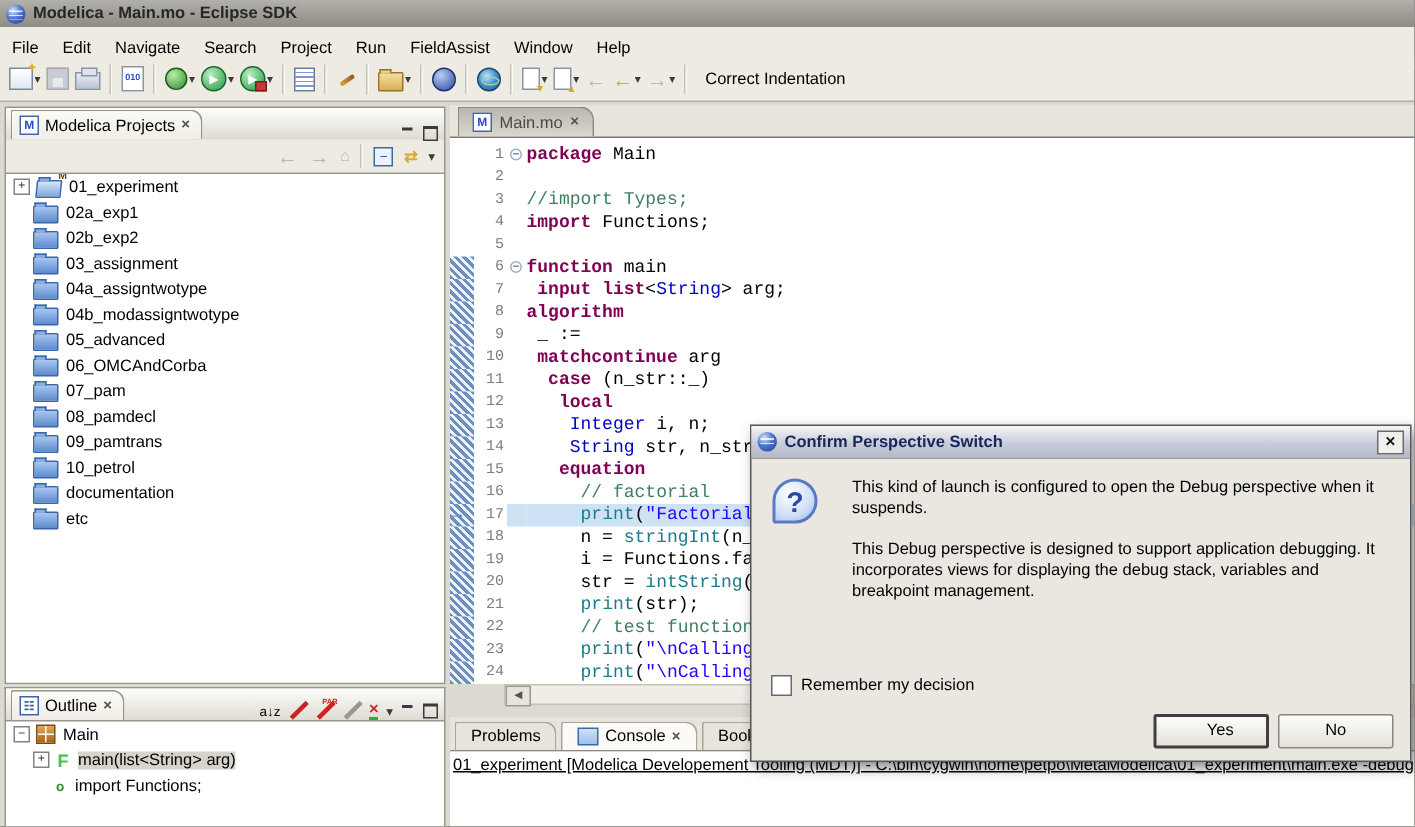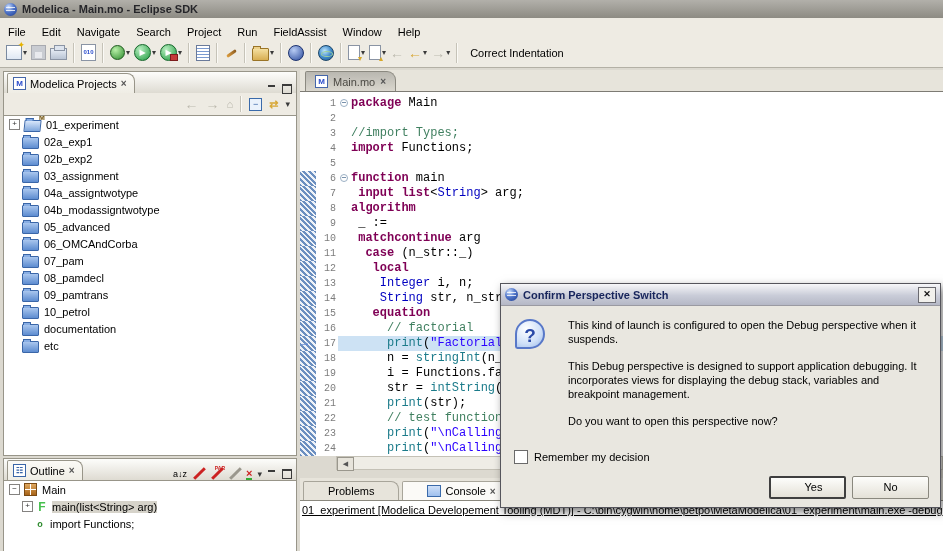--- a/index.html
+++ b/index.html
@@ -110,21 +110,21 @@
   .tok-com{color:#3F7F5F;}
   .tok-st{color:#2A00FF;}
   .tok-ty{color:#0000C0;}
   .tok-fn{color:#1B7B8A;}
   .hscroll{position:absolute;left:336px;top:456px;width:607px;height:14px;background:#efede6;border:1px solid #c4c1b6;box-sizing:border-box;display:flex;}
   .hs-btn{width:15px;height:12px;background:#e7e4db;border:1px solid #9a978d;font-size:7px;color:#555;text-align:center;line-height:12px;}
 
   
   .bot-tabbar{position:absolute;left:300px;top:478px;width:643px;height:23px;background:#e7e4db;
     border-bottom:1px solid #8a887e;box-sizing:border-box;display:flex;align-items:flex-end;}
-  .btab{display:flex;align-items:center;gap:4px;padding:3px 24px;margin-left:3px;
+  .btab{display:flex;align-items:center;gap:4px;padding:3px 10px;margin-left:3px;
     background:#e7e4db;border:1px solid #a8a59a;border-bottom:none;border-radius:2px 8px 0 0;}
   .btab.active{background:#fbfaf7;}
   .console-icon{width:12px;height:10px;border:1px solid #3a6aaa;background:linear-gradient(#cfe0f8,#9fc0ee);}
   .bot-content{position:absolute;left:300px;top:501px;width:643px;height:50px;background:#fff;}
   .console-line{padding:3px 2px;text-decoration:underline;white-space:nowrap;overflow:hidden;}
 
   
   .dialog{position:absolute;left:500px;top:283px;width:441px;height:225px;background:#e9e7e0;
     border:1px solid #55555c;box-shadow:3px 4px 9px rgba(0,0,0,.5);box-sizing:border-box;}
   .dlg-title{height:22px;background:linear-gradient(180deg,#f7f7f9 0%,#c9ccd8 55%,#b5b8c6 100%);
@@ -433,21 +433,20 @@
     <div class="dlg-title">
       <span class="eclipse-icon"></span>
       <span class="t">Confirm Perspective Switch</span>
       <span class="dlg-x">✕</span>
     </div>
     <div class="dlg-body">
       <span class="qicon">?</span>
       <div class="dlg-text">
         <p>This kind of launch is configured to open the Debug perspective when it suspends.</p>
         <p>This Debug perspective is designed to support application debugging.  It incorporates views for displaying the debug stack, variables and breakpoint management.</p>
-        <p>Do you want to open this perspective now?</p>
       </div>
       <span class="cbrow">
         <span class="cbox"></span>
         <span>Remember my decision</span>
       </span>
       <span class="dlg-btn btn-yes">Yes</span>
       <span class="dlg-btn btn-no">No</span>
     </div>
   </div>
 </div>

